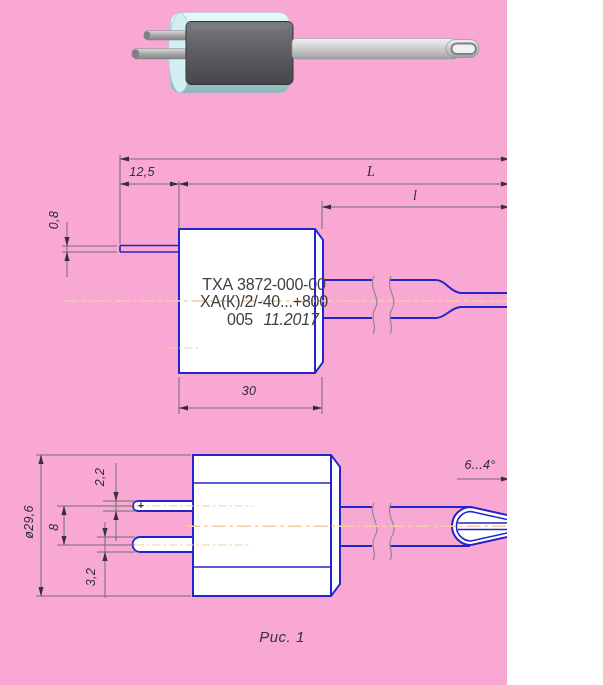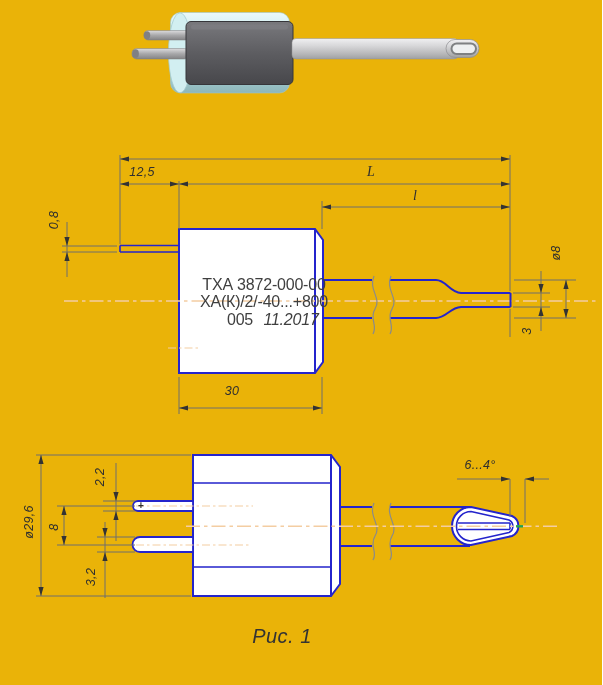--- a/index.html
+++ b/index.html
@@ -1,17 +1,17 @@
 <!DOCTYPE html>
 <html style="--line-blue: #2424cc; --centerline-orange: #f4cda2; --dim-line: #6f6f6f; --dim-text: #2f2f2f; --body-text: #3f3f3f; --green-mark: #23a24d;"><head>
 <meta charset="utf-8">
 <style>
   html,body { margin:0; padding:0; background:#ffffff; }
   .canvas {
-    position:relative; width:602px; height:685px; background:#eab308;
+    position:relative; width:507px; height:685px; background:#f9a8d4;
     font-family:"Liberation Sans", sans-serif; overflow:hidden;
   }
   .canvas svg { position:absolute; left:0; top:0; }
 
   
   .ln-b2   { stroke:var(--line-blue,#2424cc); stroke-width:2;   fill:none; }
   .ln-b2f  { stroke:var(--line-blue,#2424cc); stroke-width:2;   fill:#fff; }
   .ln-b16  { stroke:var(--line-blue,#2424cc); stroke-width:1.6; fill:none; }
   .ln-b16f { stroke:var(--line-blue,#2424cc); stroke-width:1.8; fill:#fff; }
   .ln-dim  { stroke:var(--dim-line,#6f6f6f);  stroke-width:1;   fill:none; }
@@ -27,21 +27,21 @@
     font-style:italic; font-size:12.5px; color:var(--dim-text,#2f2f2f);
     white-space:nowrap; letter-spacing:.3px; line-height:1;
   }
   .rot { transform:translate(-50%,-50%) rotate(-90deg); }
   .big { font-size:14px; font-family:"Liberation Serif", serif; }
   .np {
     position:absolute; transform:translate(-50%,-50%);
     font-size:16px; color:var(--body-text,#3f3f3f);
     letter-spacing:-0.2px; white-space:nowrap; line-height:1;
   }
-  .caption { font-style:italic; font-size:20px; color:#333; letter-spacing:.5px; }
+  .caption { font-style:italic; font-size:15px; color:#333; letter-spacing:.5px; }
   .plus { font-size:10px; font-weight:bold; font-style:normal; letter-spacing:0; }
 </style>
 </head>
 <body>
 
 <div class="canvas">
 
   <svg width="603" height="685" viewBox="0 0 603 685">
     <defs>
       <linearGradient id="gradCyl" x1="0" y1="0" x2="0" y2="1">
@@ -176,21 +176,21 @@
         <polygon points="510,479 501,476.4 501,481.6"></polygon>
           <polygon points="525,479 534,476.4 534,481.6"></polygon>
       </g>
     </g>
   </svg>
 
   <span class="lbl" style="left:142px; top:172px;">12,5</span>
   <span class="lbl big" style="left:371px; top:172px;">L</span>
   <span class="lbl big" style="left:415px; top:196px;">l</span>
   <span class="lbl rot" style="left:54px; top:220px;">0,8</span>
-  <span class="lbl" style="left:232px; top:391px;">30</span>
+  <span class="lbl" style="left:249px; top:391px;">30</span>
   <span class="lbl rot" style="left:556px; top:253px;">ø8</span>
   <span class="lbl rot" style="left:527px; top:331px;">3</span>
 
   <span class="np" style="left:264px; top:284.5px;">ТХА 3872-000-00</span>
   <span class="np" style="left:264px; top:302px;">ХА(К)/2/-40...+800</span>
   <span class="np" style="left:240px; top:319.5px;">005</span>
   <span class="np" style="left:291px; top:319.5px;font-style:italic;">11.2017</span>
 
   <span class="lbl rot" style="left:29px; top:522px;">ø29,6</span>
   <span class="lbl rot" style="left:100px; top:477px;">2,2</span>

